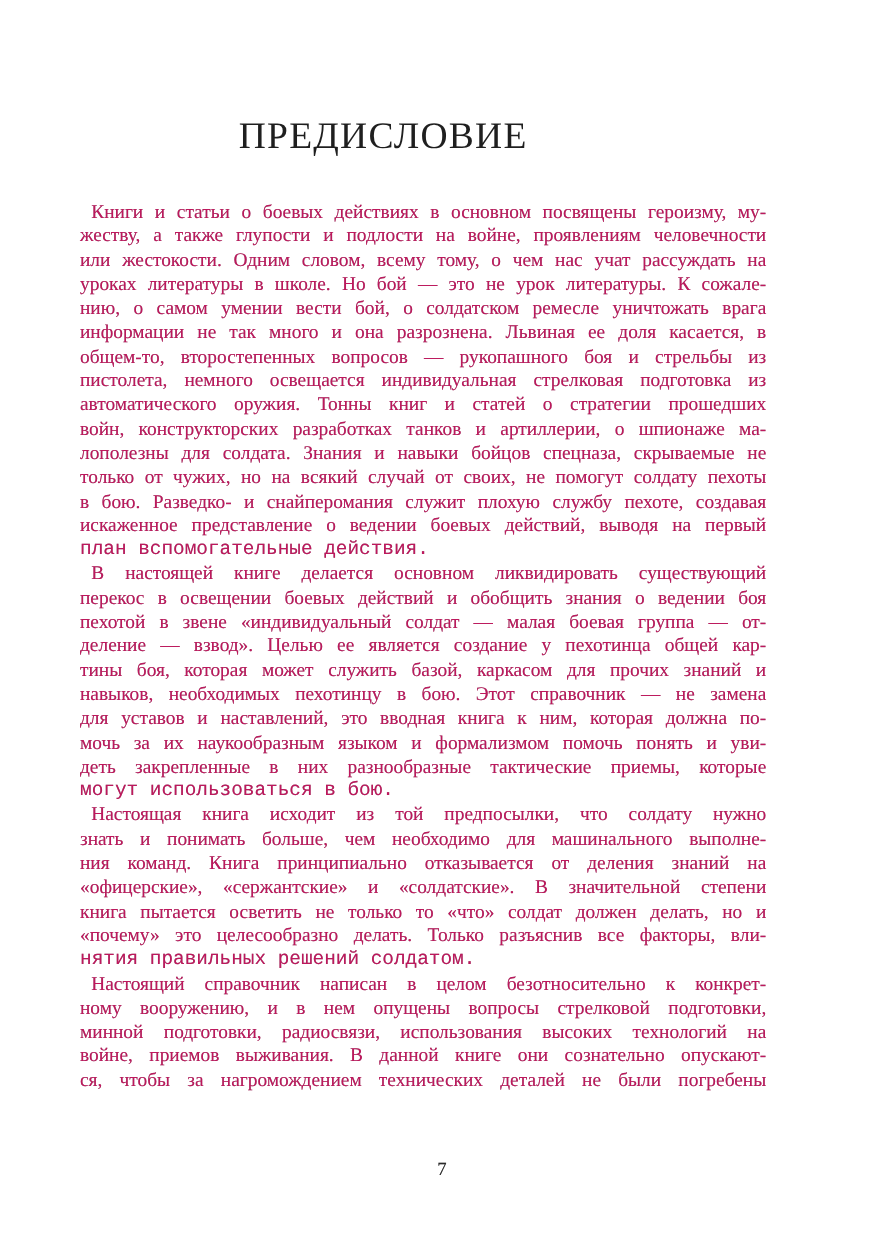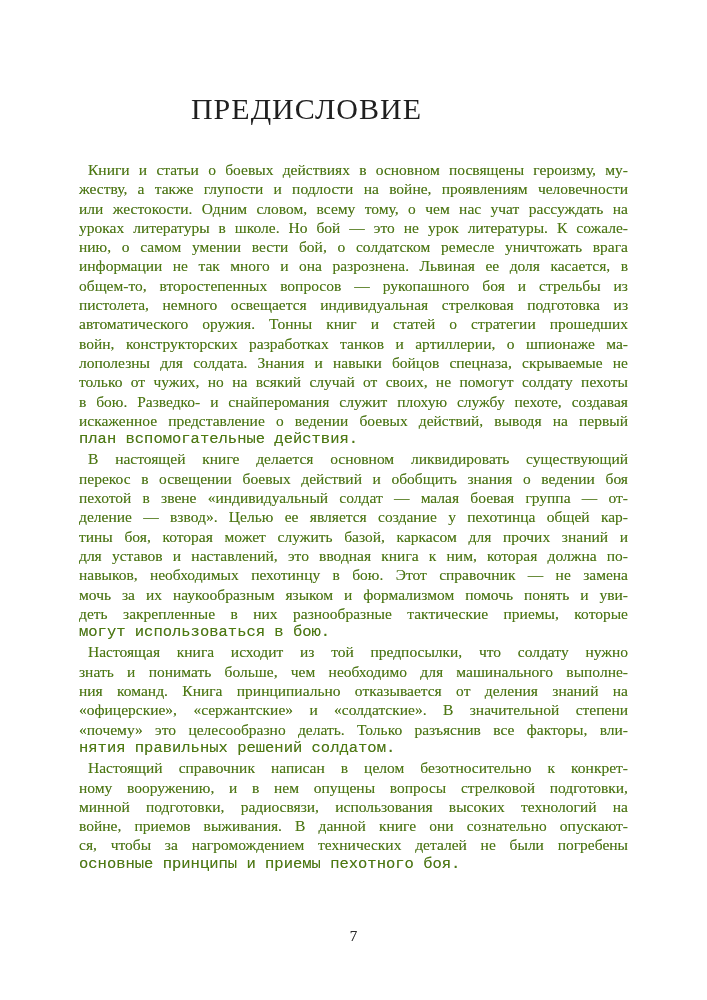--- a/index.html
+++ b/index.html
@@ -27,23 +27,23 @@
     text-align: center;
     font-size: 30px;
     line-height: 34px;
     font-weight: 400;
     letter-spacing: 1px;
     color: #1f1f1f;
   }
   .body-text {
     position: absolute;
     top: 160px;
-    left: 79px;
+    left: 64px;
     width: 549px;
-    color: #4d7c0f;
+    color: #be185d;
   }
   .paragraph {
     margin: 0;
     padding: 0;
   }
   .line {
     font-size: 15.5px;
     line-height: 19.3px;
     text-align: justify;
     text-align-last: justify;
@@ -92,38 +92,38 @@
         <div class="line">в бою. Разведко- и снайперомания служит плохую службу пехоте, создавая</div>
         <div class="line">искаженное представление о ведении боевых действий, выводя на первый</div>
         <div class="line last">план вспомогательные действия.</div>
       </div>
       <div class="paragraph">
         <div class="line first">В настоящей книге делается основном ликвидировать существующий</div>
         <div class="line">перекос в освещении боевых действий и обобщить знания о ведении боя</div>
         <div class="line">пехотой в звене «индивидуальный солдат — малая боевая группа — от-</div>
         <div class="line">деление — взвод». Целью ее является создание у пехотинца общей кар-</div>
         <div class="line">тины боя, которая может служить базой, каркасом для прочих знаний и</div>
+        <div class="line">навыков, необходимых пехотинцу в бою. Этот справочник — не замена</div>
         <div class="line">для уставов и наставлений, это вводная книга к ним, которая должна по-</div>
-        <div class="line">навыков, необходимых пехотинцу в бою. Этот справочник — не замена</div>
         <div class="line">мочь за их наукообразным языком и формализмом помочь понять и уви-</div>
         <div class="line">деть закрепленные в них разнообразные тактические приемы, которые</div>
         <div class="line last">могут использоваться в бою.</div>
       </div>
       <div class="paragraph">
         <div class="line first">Настоящая книга исходит из той предпосылки, что солдату нужно</div>
         <div class="line">знать и понимать больше, чем необходимо для машинального выполне-</div>
         <div class="line">ния команд. Книга принципиально отказывается от деления знаний на</div>
         <div class="line">«офицерские», «сержантские» и «солдатские». В значительной степени</div>
+        <div class="line">книга пытается осветить не только то «что» солдат должен делать, но и</div>
         <div class="line">«почему» это целесообразно делать. Только разъяснив все факторы, вли-</div>
         <div class="line last">нятия правильных решений солдатом.</div>
       </div>
       <div class="paragraph">
         <div class="line first">Настоящий справочник написан в целом безотносительно к конкрет-</div>
         <div class="line">ному вооружению, и в нем опущены вопросы стрелковой подготовки,</div>
         <div class="line">минной подготовки, радиосвязи, использования высоких технологий на</div>
         <div class="line">войне, приемов выживания. В данной книге они сознательно опускают-</div>
         <div class="line">ся, чтобы за нагромождением технических деталей не были погребены</div>
-        <div class="line last">основные принципы и приемы пехотного боя.</div>
       </div>
     </div>
 
   <div class="page-number">7</div>
 </div>
 
 </body></html>

